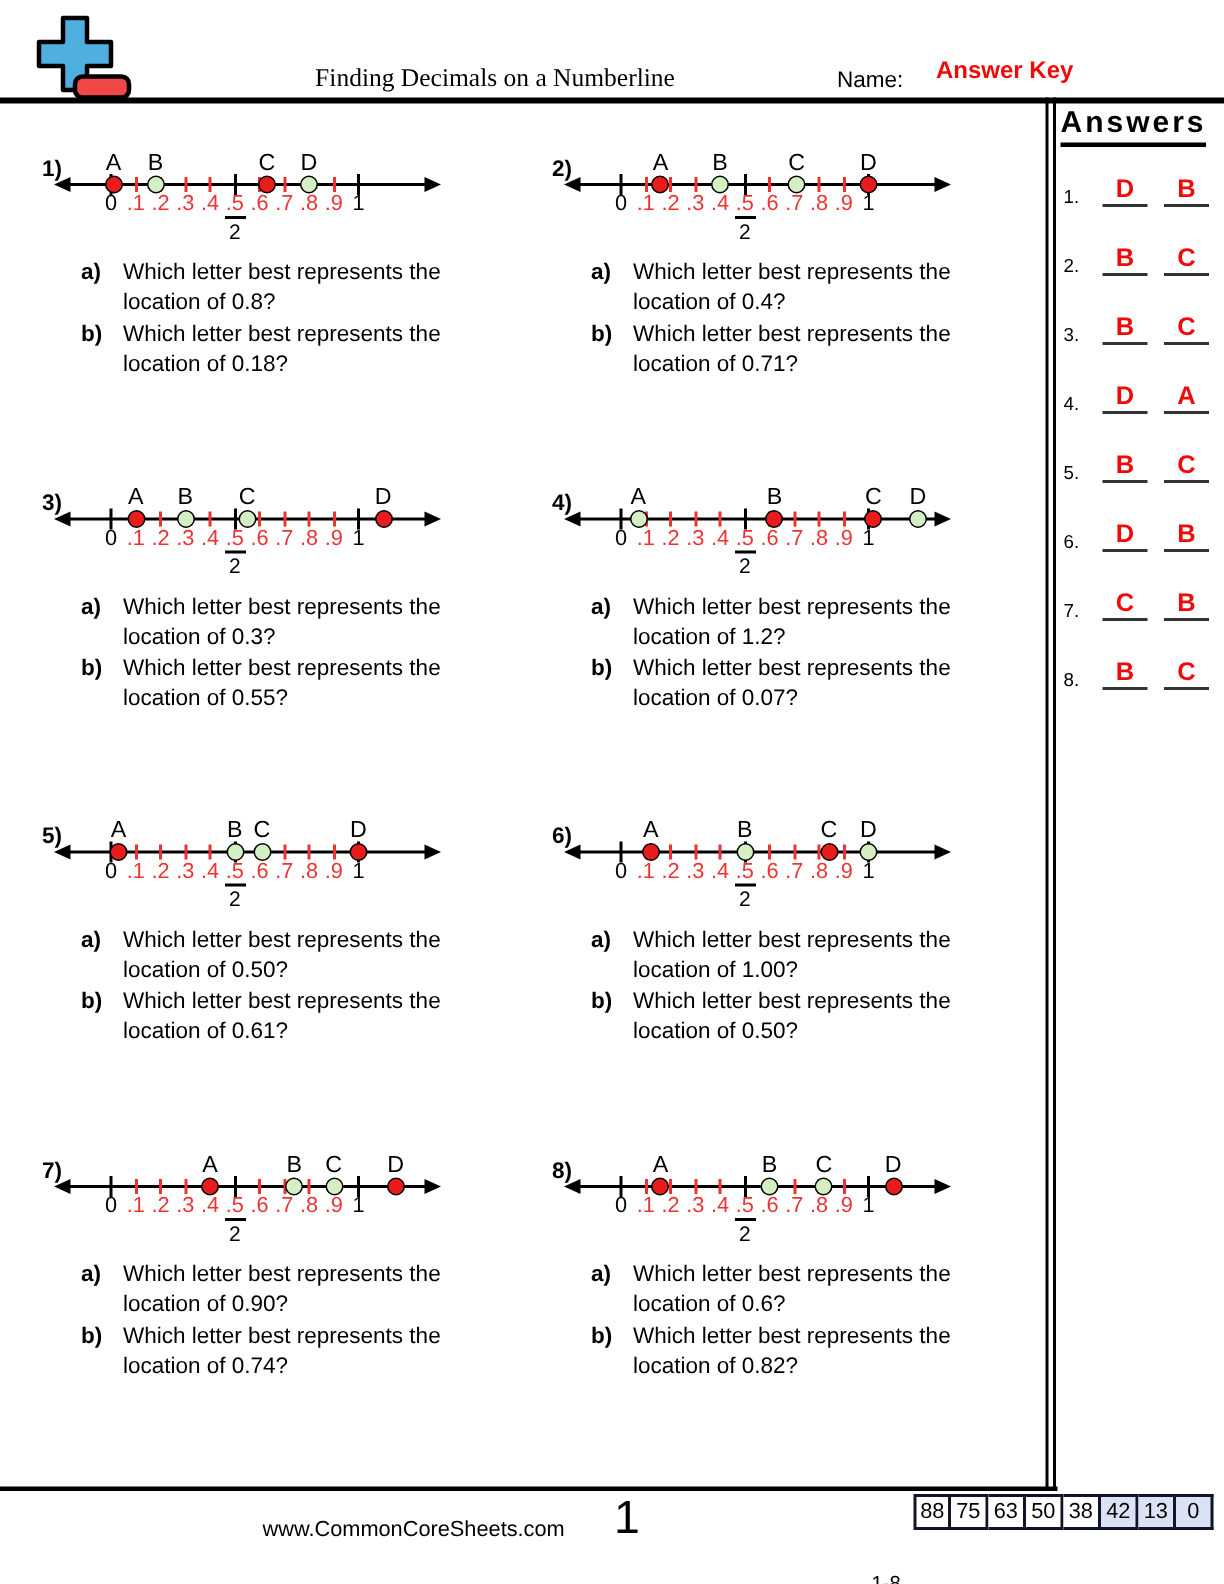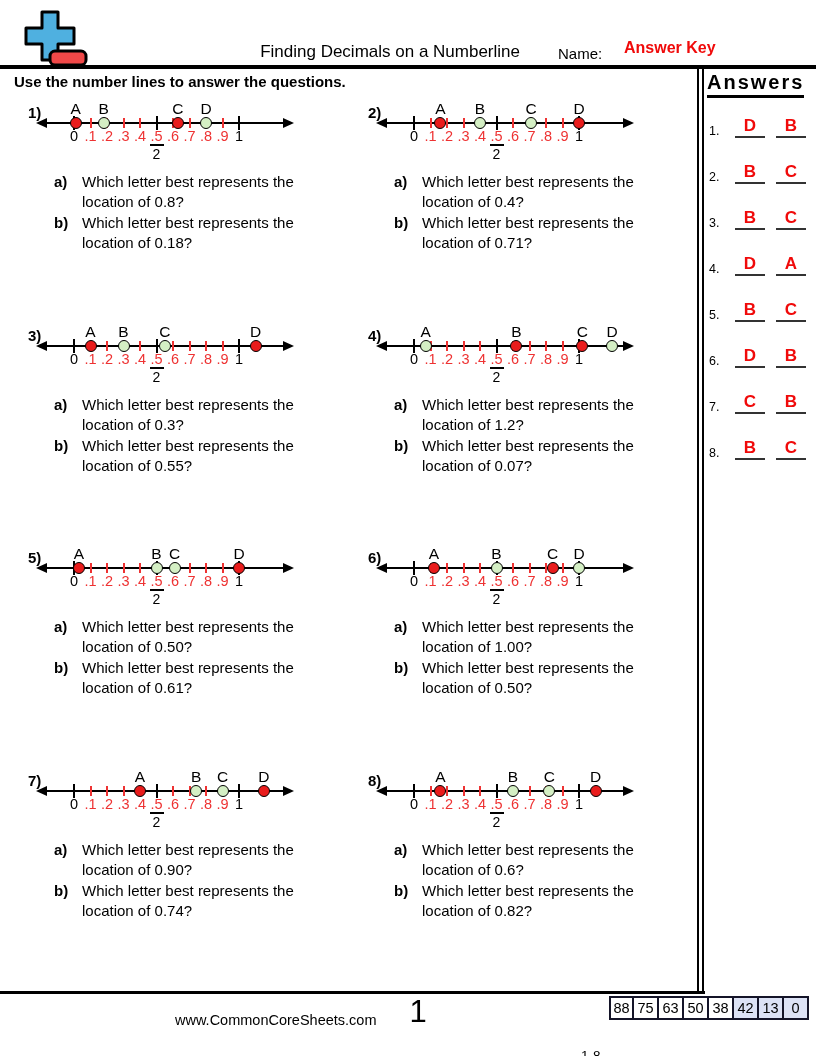--- a/index.html
+++ b/index.html
@@ -1,21 +1,21 @@
 <!DOCTYPE html>
 <html style="--accent-red: #f00a0a; --tick-red: #ee3232; --dot-red: #e91c1c; --dot-green: #d4efc4; --score-highlight: #dce2f5; --logo-blue: #4fb0e0; --logo-red: #f04848;"><head>
 <meta charset="utf-8">
 <style>
   html,body{margin:0;padding:0;background:#888;}
   .page{position:relative;width:816px;height:1056px;background:#fff;margin:0 auto;
         font-family:"Liberation Sans",sans-serif;color:#000;overflow:hidden;}
   
   .logo{position:absolute;left:20px;top:10px;width:70px;height:56px;}
-  .title{position:absolute;left:140px;top:42px;width:380px;text-align:right;
-         font-size:17px;font-weight:500;}
+  .title{position:absolute;left:140px;top:42px;width:380px;text-align:center;
+         font-size:17px;font-weight:500;font-family:Liberation Serif, serif;}
   .name-label{position:absolute;left:558px;top:45px;font-size:15px;}
   .name-value{position:absolute;left:624px;top:39px;font-size:16px;font-weight:bold;
               color:var(--accent-red);}
   .header-rule{position:absolute;left:0;top:65px;width:816px;height:4px;background:#000;}
   .instruction{position:absolute;left:14px;top:73px;font-size:15px;font-weight:bold;}
   
   .divider{position:absolute;top:65px;height:928px;width:2px;background:#000;}
   .div-a{left:697px;} .div-b{left:702px;}
   .answers-title{position:absolute;left:707px;top:71px;font-size:20px;font-weight:bold;
                  letter-spacing:2px;border-bottom:3px solid #000;padding-bottom:1px;}
@@ -76,21 +76,20 @@
     <svg viewBox="0 0 70 58" width="70" height="58" aria-hidden="true">
       <path d="M22,2 h16 v16 h16 v16 h-16 v16 h-16 v-16 h-16 v-16 h16 z" fill="var(--logo-blue)" stroke="#000" stroke-width="3" stroke-linejoin="round"></path>
       <rect x="30" y="41" width="36" height="14" rx="5" fill="var(--logo-red)" stroke="#000" stroke-width="3"></rect>
     </svg>
   </div>
 
   <div class="title">Finding Decimals on a Numberline</div>
   <div class="name-label">Name:</div>
   <div class="name-value">Answer Key</div>
   <div class="header-rule"></div>
-  <div class="instruction">Use the number lines to answer the questions.</div>
 
   <div class="divider div-a"></div>
   <div class="divider div-b"></div>
   <div class="answers-title">Answers</div>
   <div class="answers-list">
       <div class="ans-row" style="top: 116px;">
         <span class="ans-num">1.</span>
         <span class="ans-slot">D</span>
         <span class="ans-slot">B</span>
       </div>

